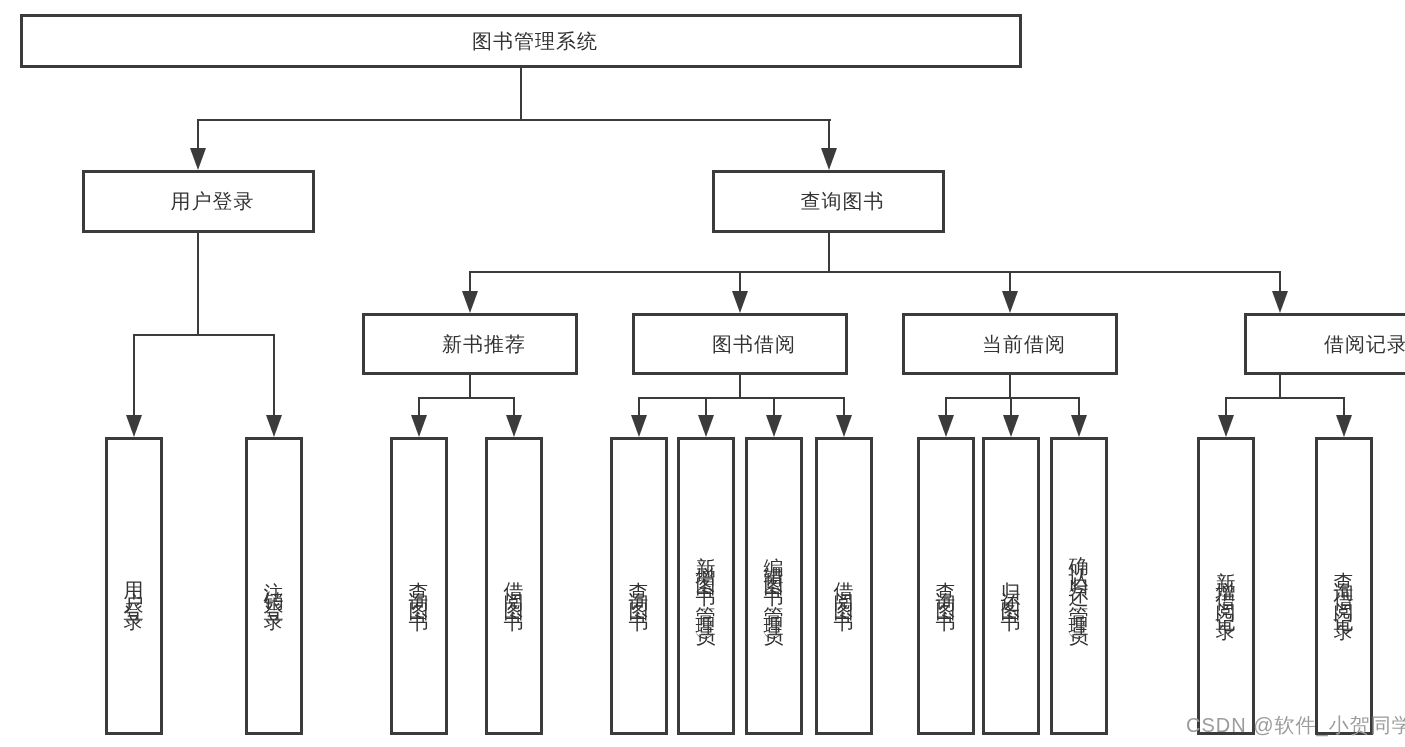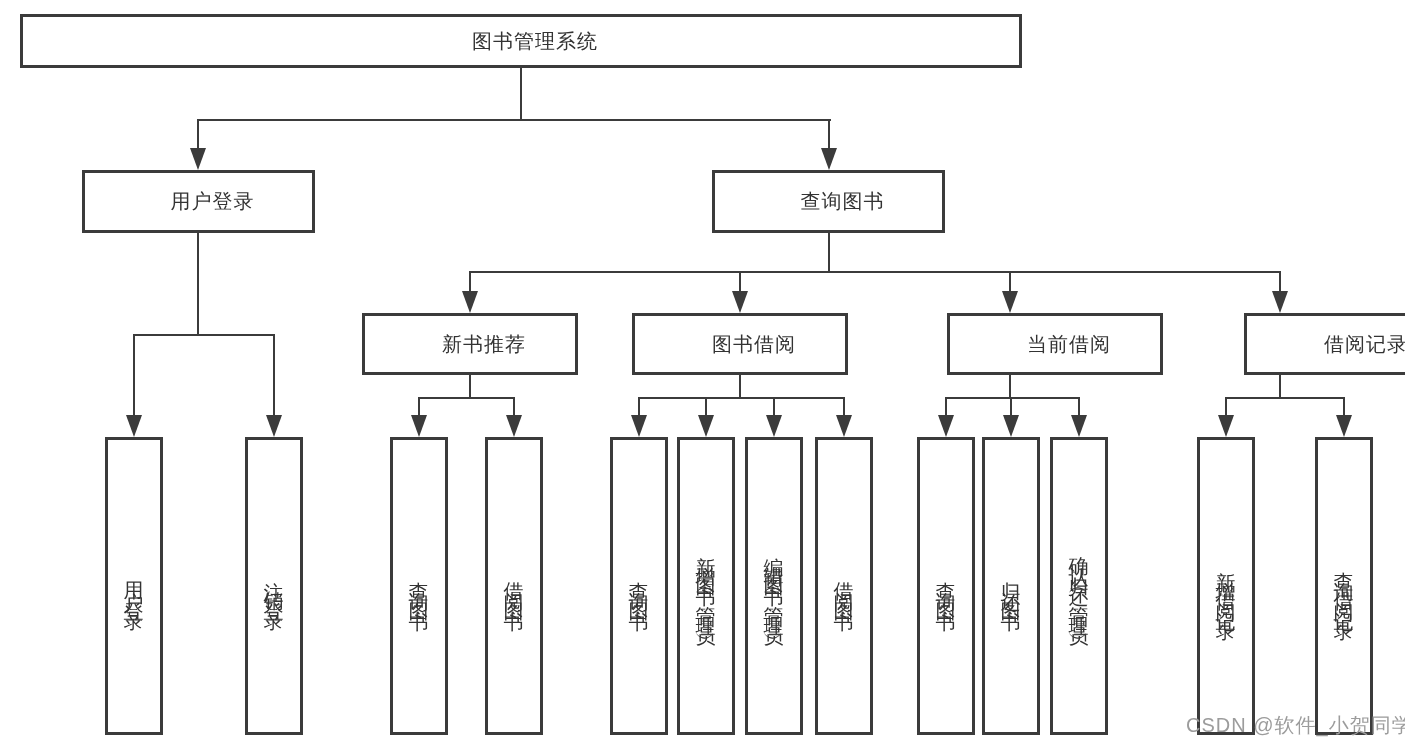--- a/index.html
+++ b/index.html
@@ -66,21 +66,21 @@
 
 <div class="canvas">
 
   <div class="box hbox" style="left:20px; top:14px; width:1002px; height:54px;">图书管理系统</div>
 
   <div class="box hbox" style="left:82px; top:170px; width:233px; height:63px;">用户登录</div>
   <div class="box hbox" style="left:712px; top:170px; width:233px; height:63px;">查询图书</div>
 
   <div class="box hbox" style="left:632px; top:313px; width:216px; height:62px;">图书借阅</div>
   <div class="box hbox" style="left:362px; top:313px; width:216px; height:62px;">新书推荐</div>
-  <div class="box hbox" style="left:902px; top:313px; width:216px; height:62px;margin-left:45px;">当前借阅</div>
+  <div class="box hbox" style="left:902px; top:313px; width:216px; height:62px;">当前借阅</div>
   <div class="box hbox" style="left:1244px; top:313px; width:216px; height:62px;">借阅记录</div>
 
   <div class="box leaf" style="left:105px;">用户登录</div>
   <div class="box leaf" style="left:245px;">注销登录</div>
 
   <div class="box leaf" style="left:390px;">查询图书</div>
   <div class="box leaf" style="left:485px;">借阅图书</div>
 
   <div class="box leaf" style="left:610px;">查询图书</div>
   <div class="box leaf" style="left:677px;">新增图书（管理员）</div>

